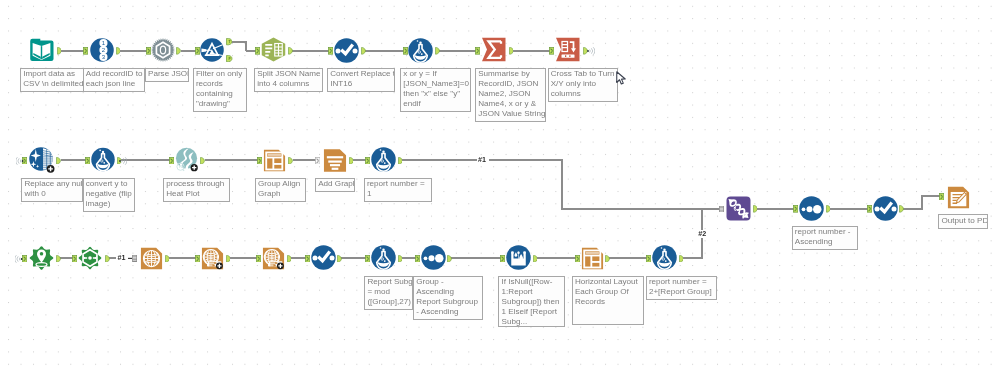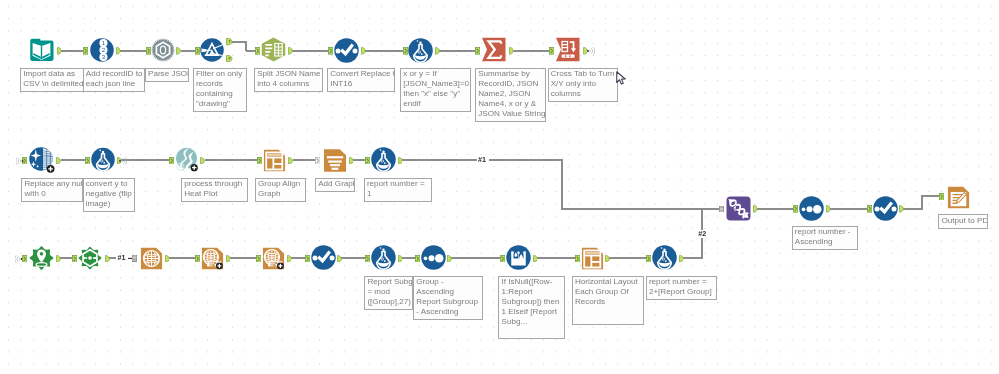--- a/index.html
+++ b/index.html
@@ -744,35 +744,35 @@
 Name4, x or y &amp;
 JSON Value String</div>
 <div class="anno" style="left:547.5px;top:67.5px;width:70px;height:34.6px">Cross Tab to Turn
 X/Y only into
 columns</div>
 <div class="anno" style="left:21.3px;top:177.7px;width:61.4px;height:24.6px">Replace any nulls
 with 0</div>
 <div class="anno" style="left:82.6px;top:177.7px;width:52px;height:34.6px">convert y to
 negative (flip the
 image)</div>
-<div class="anno" style="left:181px;top:177.7px;width:66.8px;height:24.6px">process through
+<div class="anno" style="left:163px;top:177.7px;width:66.8px;height:24.6px">process through
 Heat Plot</div>
 <div class="anno" style="left:254.8px;top:177.7px;width:51.7px;height:24.6px">Group Align
 Graph</div>
 <div class="anno" style="left:315px;top:177.7px;width:40px;height:14.6px">Add Graph</div>
 <div class="anno" style="left:363.7px;top:177.7px;width:67.9px;height:24.6px">report number =
 1</div>
 <div class="anno" style="left:364.2px;top:275.7px;width:48.9px;height:34.6px">Report Subgroup
 = mod
 ([Group],27)</div>
 <div class="anno" style="left:413.1px;top:275.7px;width:69.5px;height:44.6px">Group -
 Ascending
 Report Subgroup
 - Ascending</div>
-<div class="anno" style="left:498.4px;top:275.7px;width:66.5px;height:63px">If IsNull([Row-
+<div class="anno" style="left:498.4px;top:275.7px;width:66.5px;height:51px">If IsNull([Row-
 1:Report
 Subgroup]) then
 1 Elseif [Report
 Subg...</div>
 <div class="anno" style="left:571.7px;top:275.7px;width:72.3px;height:49px">Horizontal Layout
 Each Group Of
 Records</div>
 <div class="anno" style="left:645.7px;top:275.7px;width:71.3px;height:24.6px">report number =
 2+[Report Group]</div>
 <div class="anno" style="left:791.6px;top:225.8px;width:66.4px;height:24.6px">report number -

